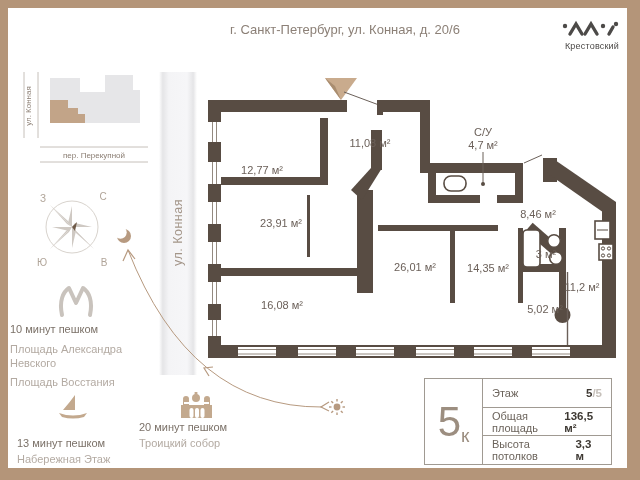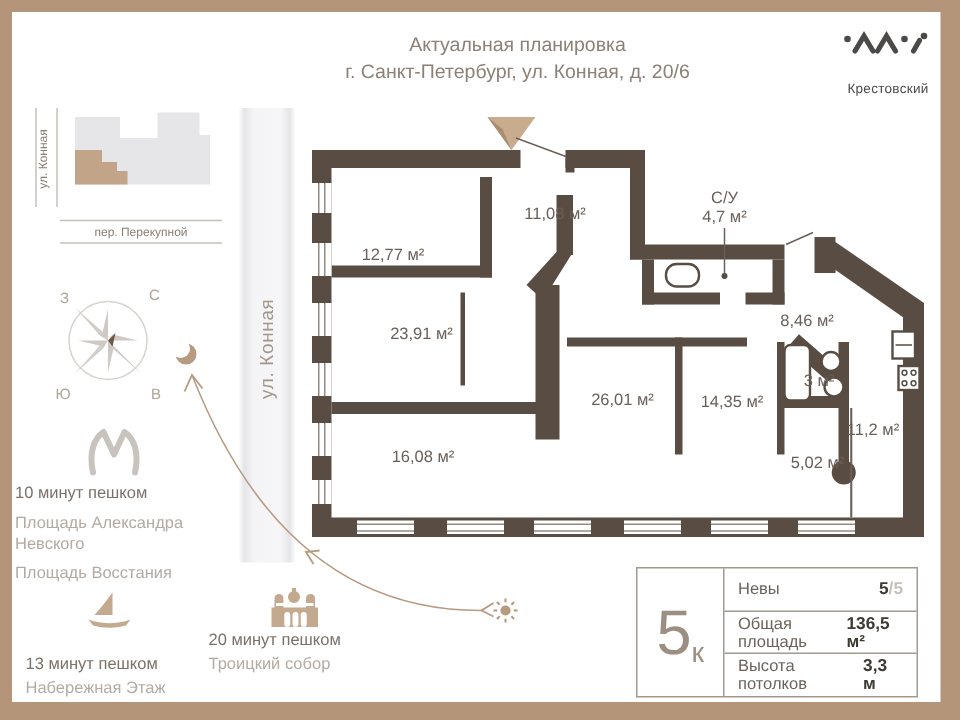--- a/index.html
+++ b/index.html
@@ -4,21 +4,21 @@
 <style>
   html,body{margin:0;padding:0;}
   body{width:640px;height:480px;position:relative;background:#fff;overflow:hidden;
        font-family:"Liberation Sans",sans-serif;color:#6b6059;}
   .frame{position:absolute;inset:0;box-sizing:border-box;z-index:50;pointer-events:none;
          border-top:8px solid #b49579;border-left:8px solid #b49579;
          border-right:13px solid #b49579;border-bottom:12px solid #b49579;}
   .title{position:absolute;left:150px;top:21px;width:390px;text-align:center;z-index:5;
          color:#8c8077;font-size:13px;line-height:18px;}
   .brand{position:absolute;left:556px;top:16px;width:72px;text-align:center;z-index:5;}
-  .brand-name{font-size:9px;color:#4c4a48;margin-top:16px;letter-spacing:.2px;}
+  .brand-name{font-size:9px;color:#4c4a48;margin-top:3px;letter-spacing:.2px;}
   .street-band{position:absolute;left:159px;top:72px;width:38px;height:303px;z-index:1;
       background:linear-gradient(90deg,#fff 0,#e5e5e7 10%,#f4f4f6 26%,#f6f6f8 74%,#e5e5e7 90%,#fff 100%);}
   .street-band-label{position:absolute;left:159px;top:185px;width:38px;height:95px;z-index:2;
       display:flex;align-items:center;justify-content:center;
       writing-mode:vertical-rl;transform:rotate(180deg);
       color:#a4968a;font-size:12.5px;letter-spacing:.5px;}
   .room-label{position:absolute;z-index:10;font-size:11px;color:#6b6059;text-align:center;white-space:nowrap;}
   .wc-label{line-height:13px;}
   .poi{position:absolute;text-align:left;z-index:5;}
   .walk{font-size:11px;color:#7b7168;margin-top:5px;}
@@ -36,21 +36,20 @@
   .info-suffix{font-weight:bold;color:#c6c0ba;}
   svg{display:block;}
   .abs{position:absolute;}
 </style>
 </head>
 <body>
 
 <div class="frame"></div>
 
 <div class="title">
-  <div>Актуальная планировка</div>
   <div>г. Санкт-Петербург, ул. Конная, д. 20/6</div>
 </div>
 
 <div class="brand">
   <svg width="72" height="22" viewBox="0 0 72 22">
     <g stroke="#4c4a48" stroke-width="3.4" stroke-linecap="round" fill="none">
       <path d="M14 18 L20 8 L26 18"></path>
       <path d="M29 18 L35 8 L41 18"></path>
       <path d="M53 18 L57 11"></path>
     </g>
@@ -301,21 +300,21 @@
   <div class="poi-name" style="margin-top:3px">Троицкий собор</div>
 </div>
 
 <div class="info-table">
   <div class="badge-cell">
     <span class="badge-num">5</span>
     <span class="badge-let">к</span>
   </div>
   <div class="rows-cell">
     <div class="info-row">
-      <span class="info-label">Невы</span>
+      <span class="info-label">Этаж</span>
       <span class="info-value"><span>5</span><span class="info-suffix">/5</span></span>
     </div>
     <div class="info-row">
       <span class="info-label">Общая площадь</span>
       <span class="info-value">136,5 м²</span>
     </div>
     <div class="info-row">
       <span class="info-label">Высота потолков</span>
       <span class="info-value">3,3 м</span>
     </div>

